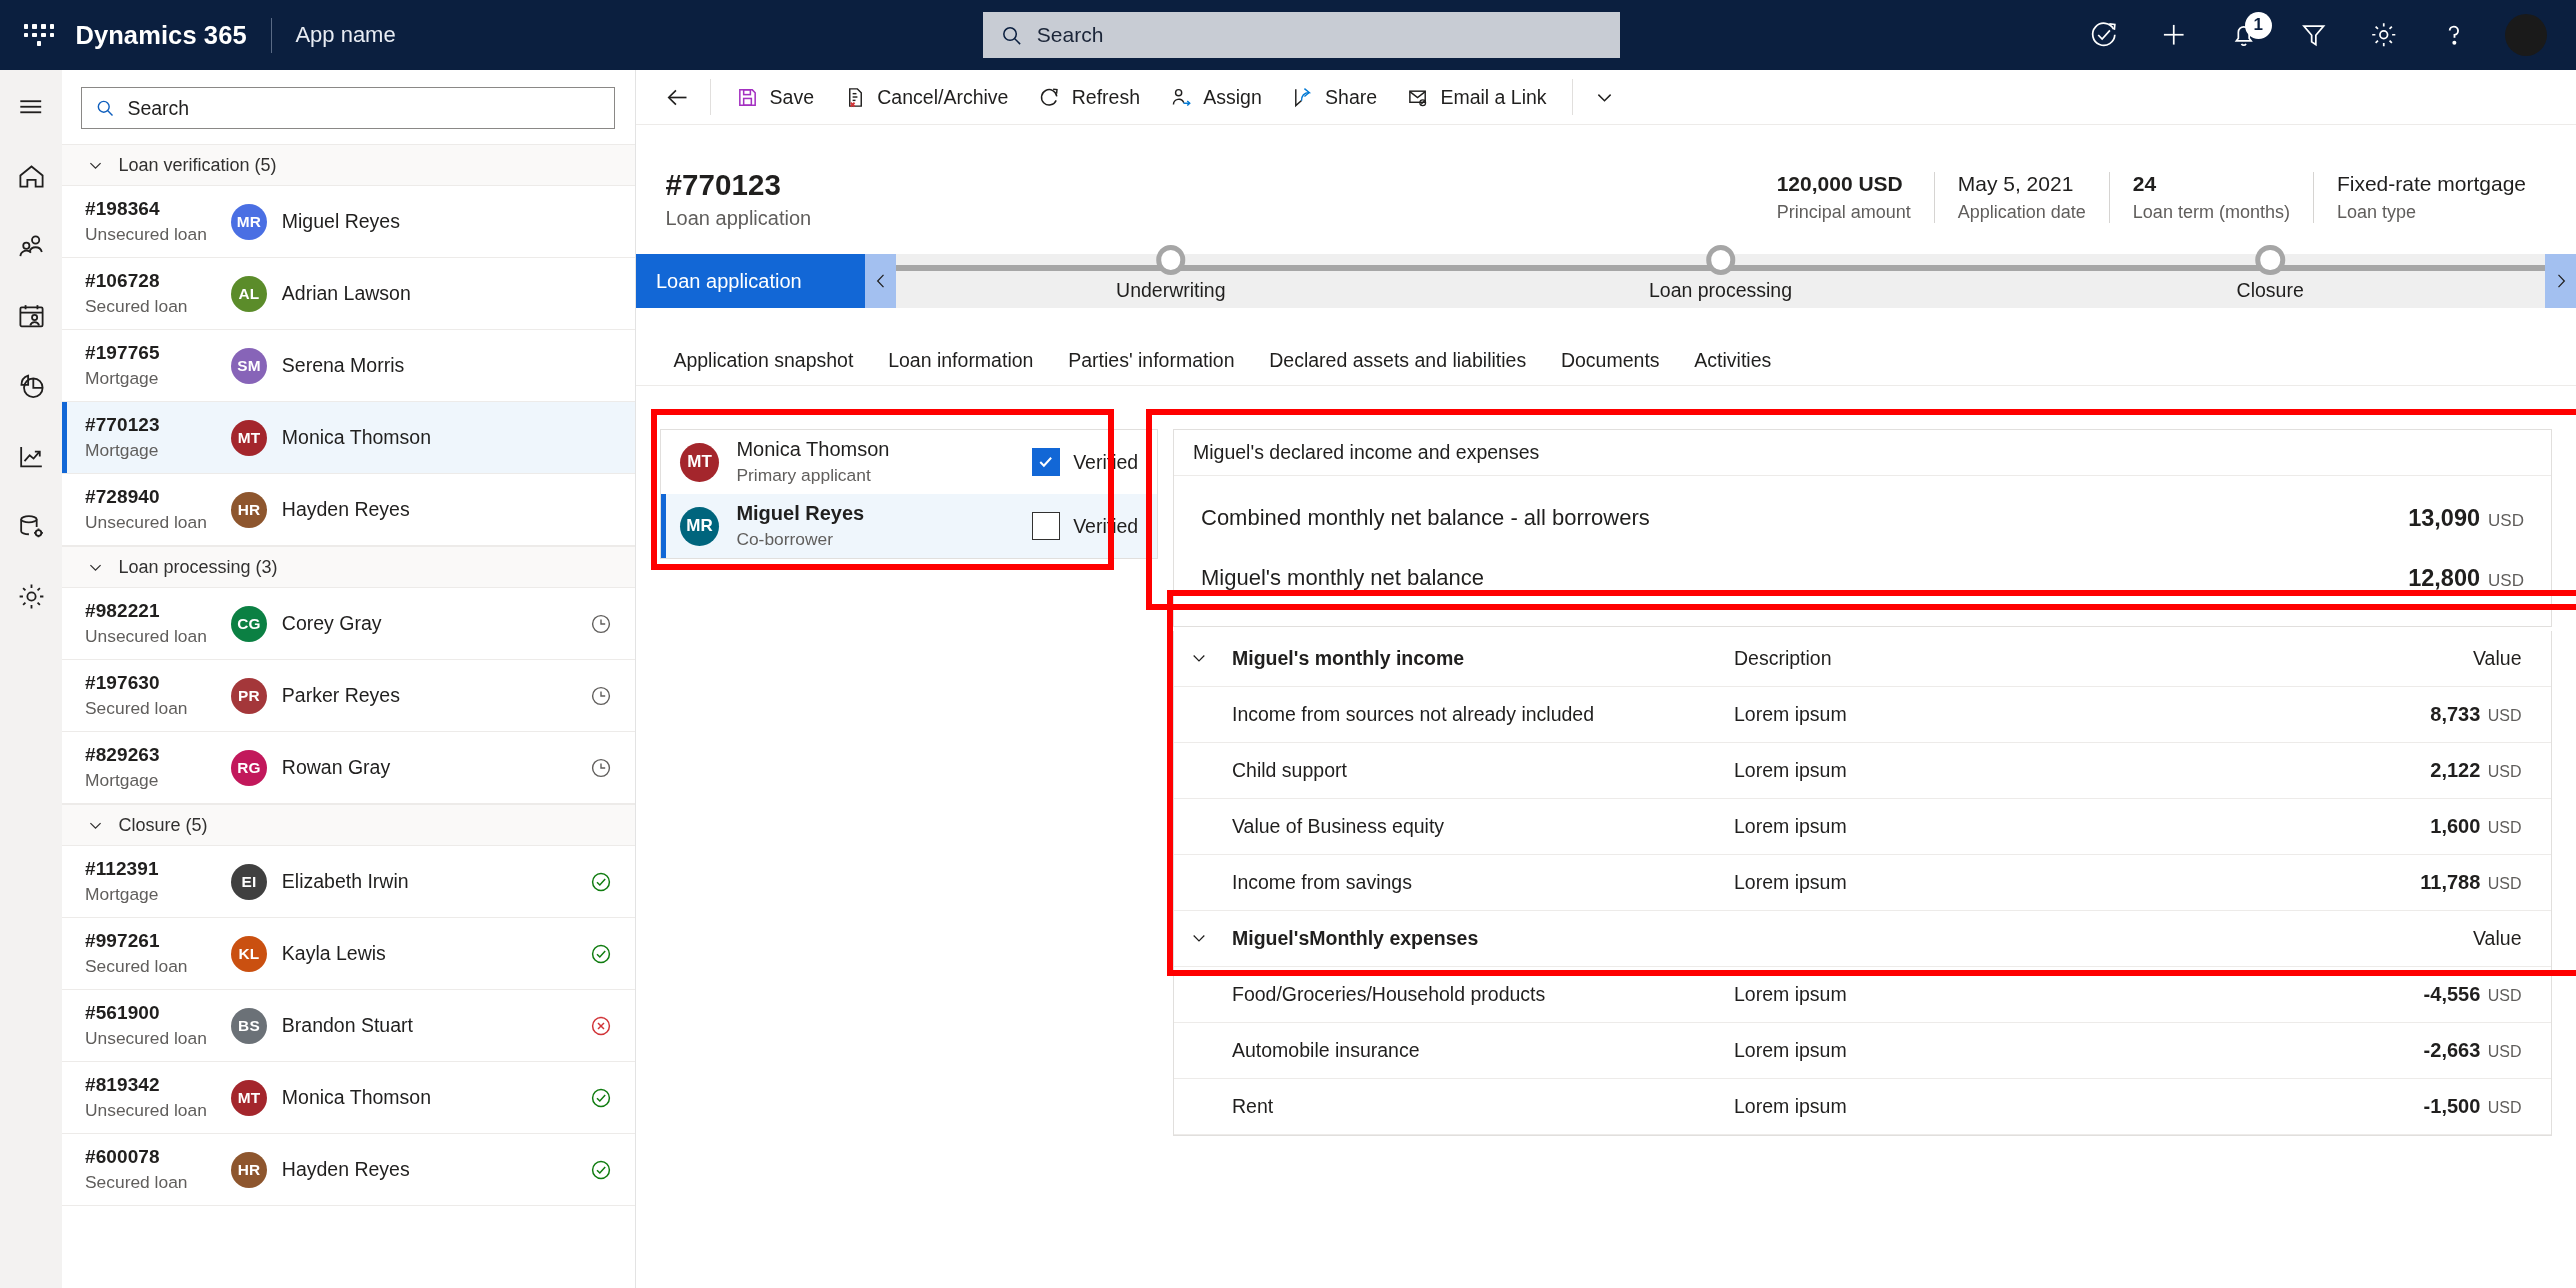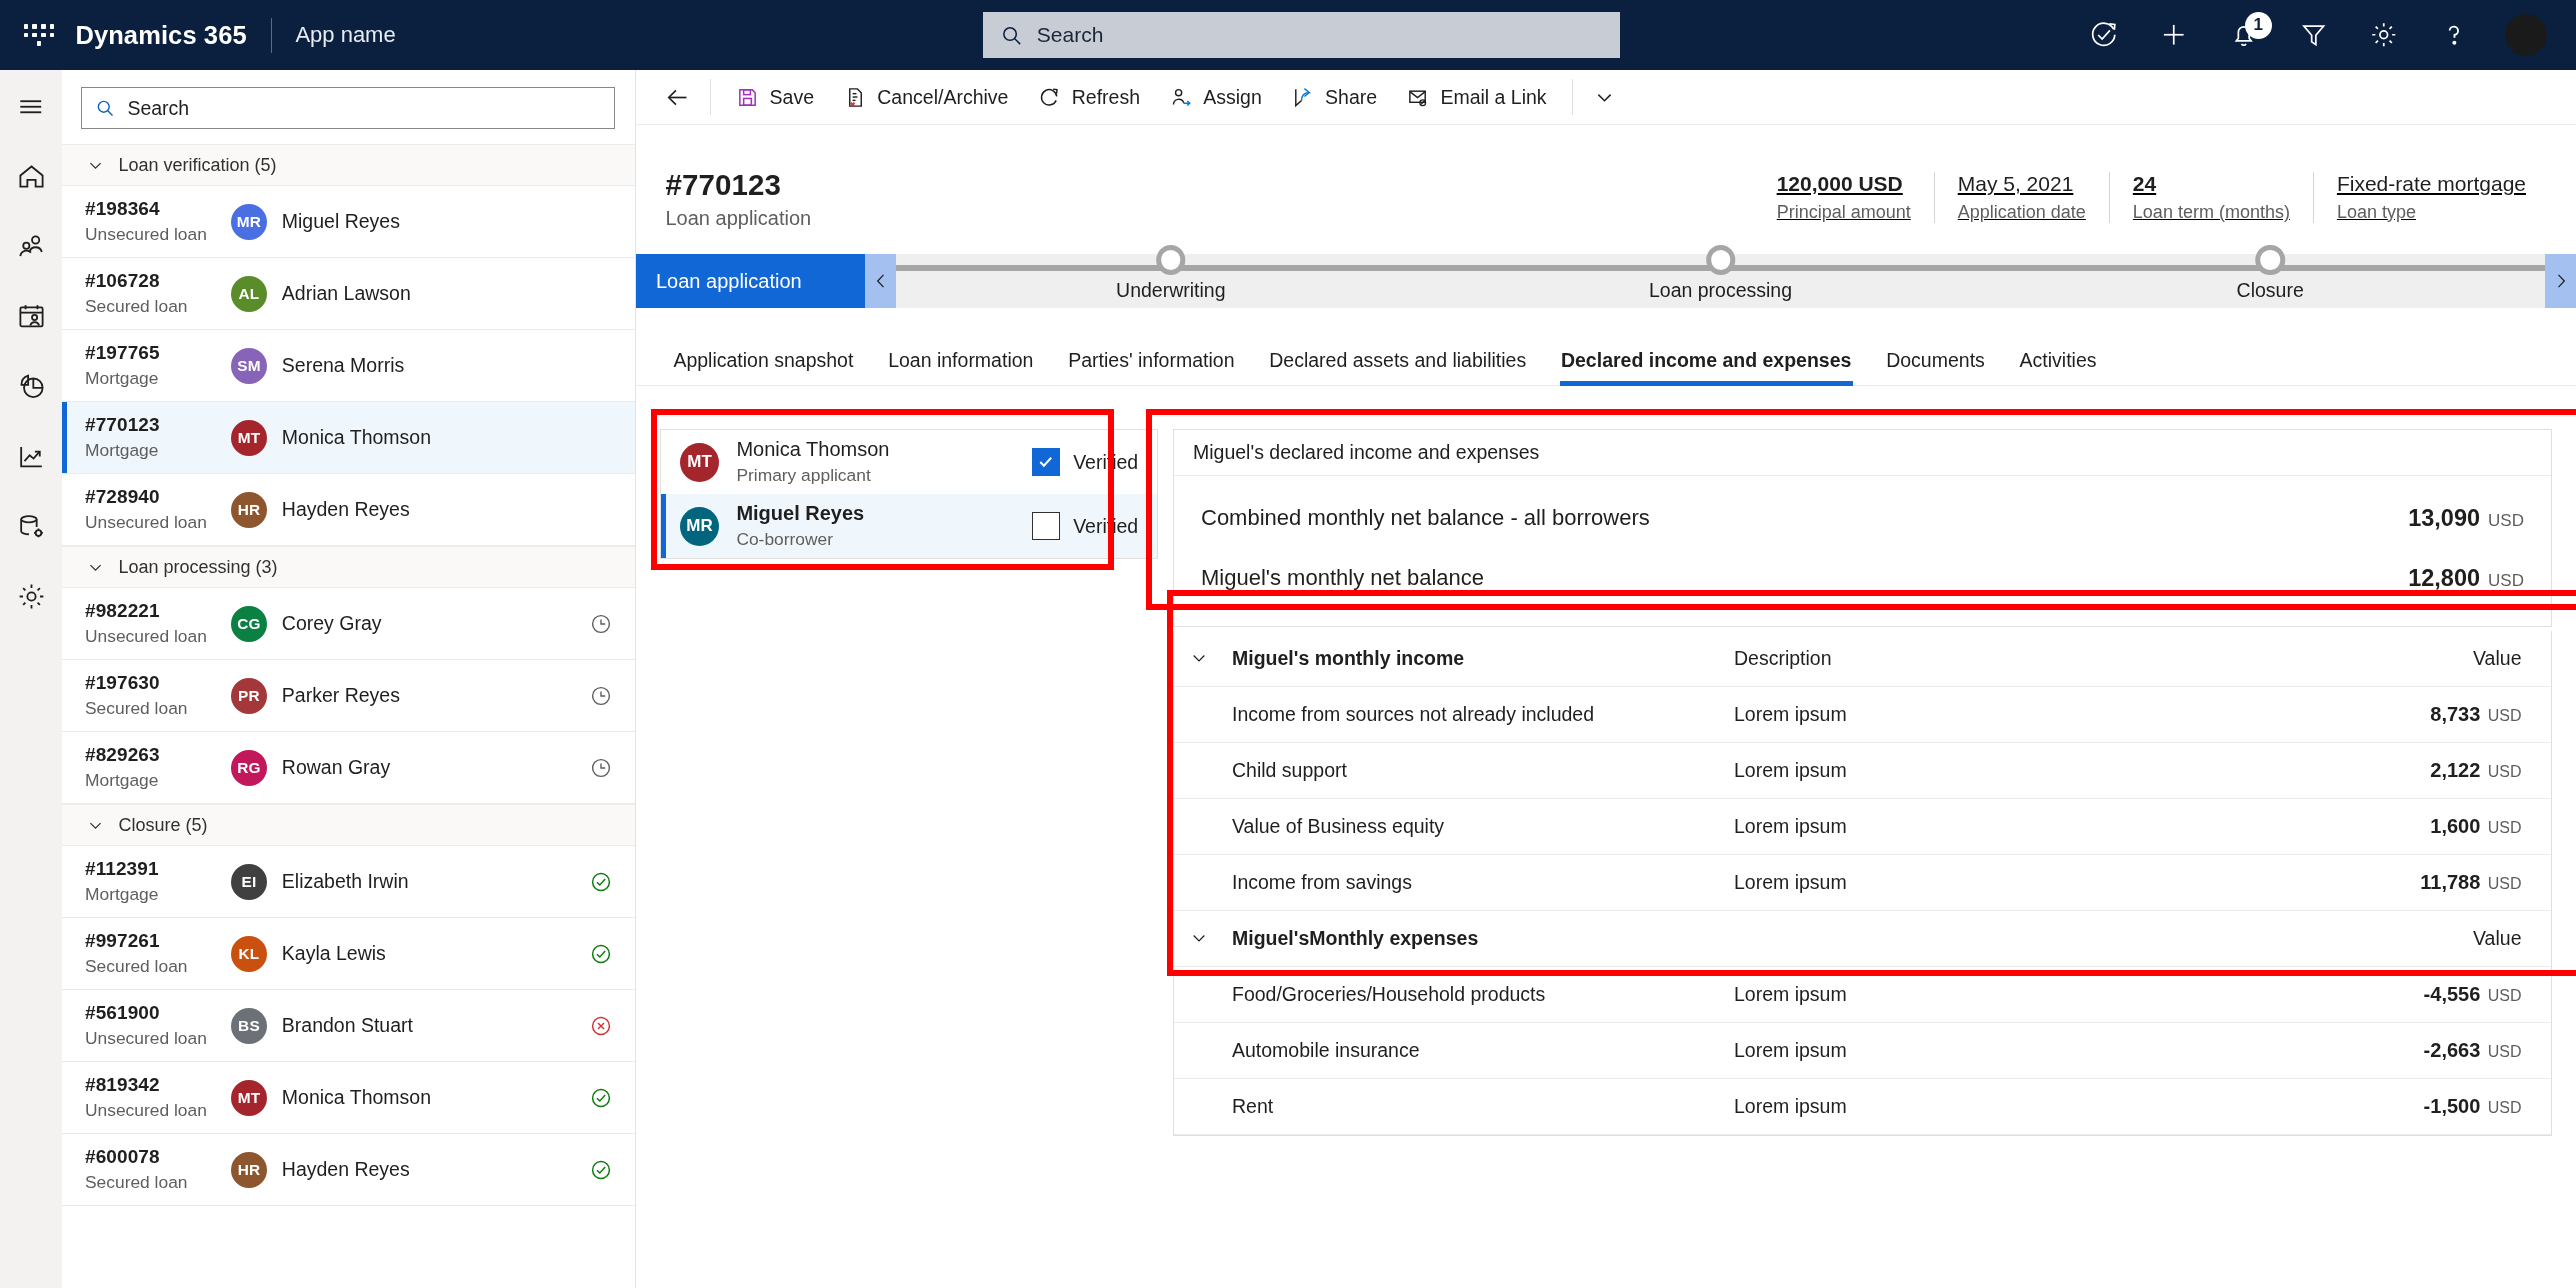--- a/index.html
+++ b/index.html
@@ -92,21 +92,21 @@
     display: flex; align-items: center; gap: 10.7px; padding: 0 14.8px; height: 44px;
     font-size: 19.5px; color: #201f1e; cursor: pointer; white-space: nowrap;
   }
   .cmdchev { width: 42px; height: 42px; display: flex; align-items: center;
              justify-content: center; cursor: pointer; }
 
   .recordhdr { height: 64px; display: flex; align-items: flex-start; padding: 14.8px 27px 0 29.5px; }
   .rtitle { font-size: 29.5px; font-weight: 600; color: #201f1e; letter-spacing: 0.1px; }
   .rsub { font-size: 20px; color: #605e5c; margin-top: 5.4px; }
   .hdrfields { margin-left: auto; display: flex; align-items: flex-start; padding-top: 4px; }
-  .hf { padding: 0 23px; border-left: 0.7px solid #d6d4d2; text-decoration: underline; }
+  .hf { padding: 0 23px; border-left: 0.7px solid #d6d4d2; }
   .hf:first-child { border-left: none; }
   .hfv { font-size: 21px; font-weight: 600; color: #201f1e; white-space: nowrap; }
   .hfv.reg { font-weight: 400; }
   .hfl { font-size: 18px; color: #605e5c; margin-top: 6px; white-space: nowrap; }
 
   
   .bpf { height: 54px; display: flex; align-items: stretch; margin-top: 9.4px; position: relative; }
   .bpf-active { width: 229px; flex: 0 0 229px; background: #1267d6; color: #fff;
                 display: flex; align-items: center; padding-left: 20px; font-size: 20px; cursor: pointer; }
   .bpf-prev { width: 31px; flex: 0 0 31px; background: #a3c0f0; display: flex;
@@ -655,23 +655,20 @@
           </div>
           <div class="tab">
             <span>Loan information</span>
           </div>
           <div class="tab">
             <span>Parties' information</span>
           </div>
           <div class="tab">
             <span>Declared assets and liabilities</span>
           </div>
-          <div class="tab active">
-            <span>Declared income and expenses</span>
-          </div>
           <div class="tab">
             <span>Documents</span>
           </div>
           <div class="tab">
             <span>Activities</span>
           </div>
         </div>
 
       <div class="stage">
         <div class="content">

